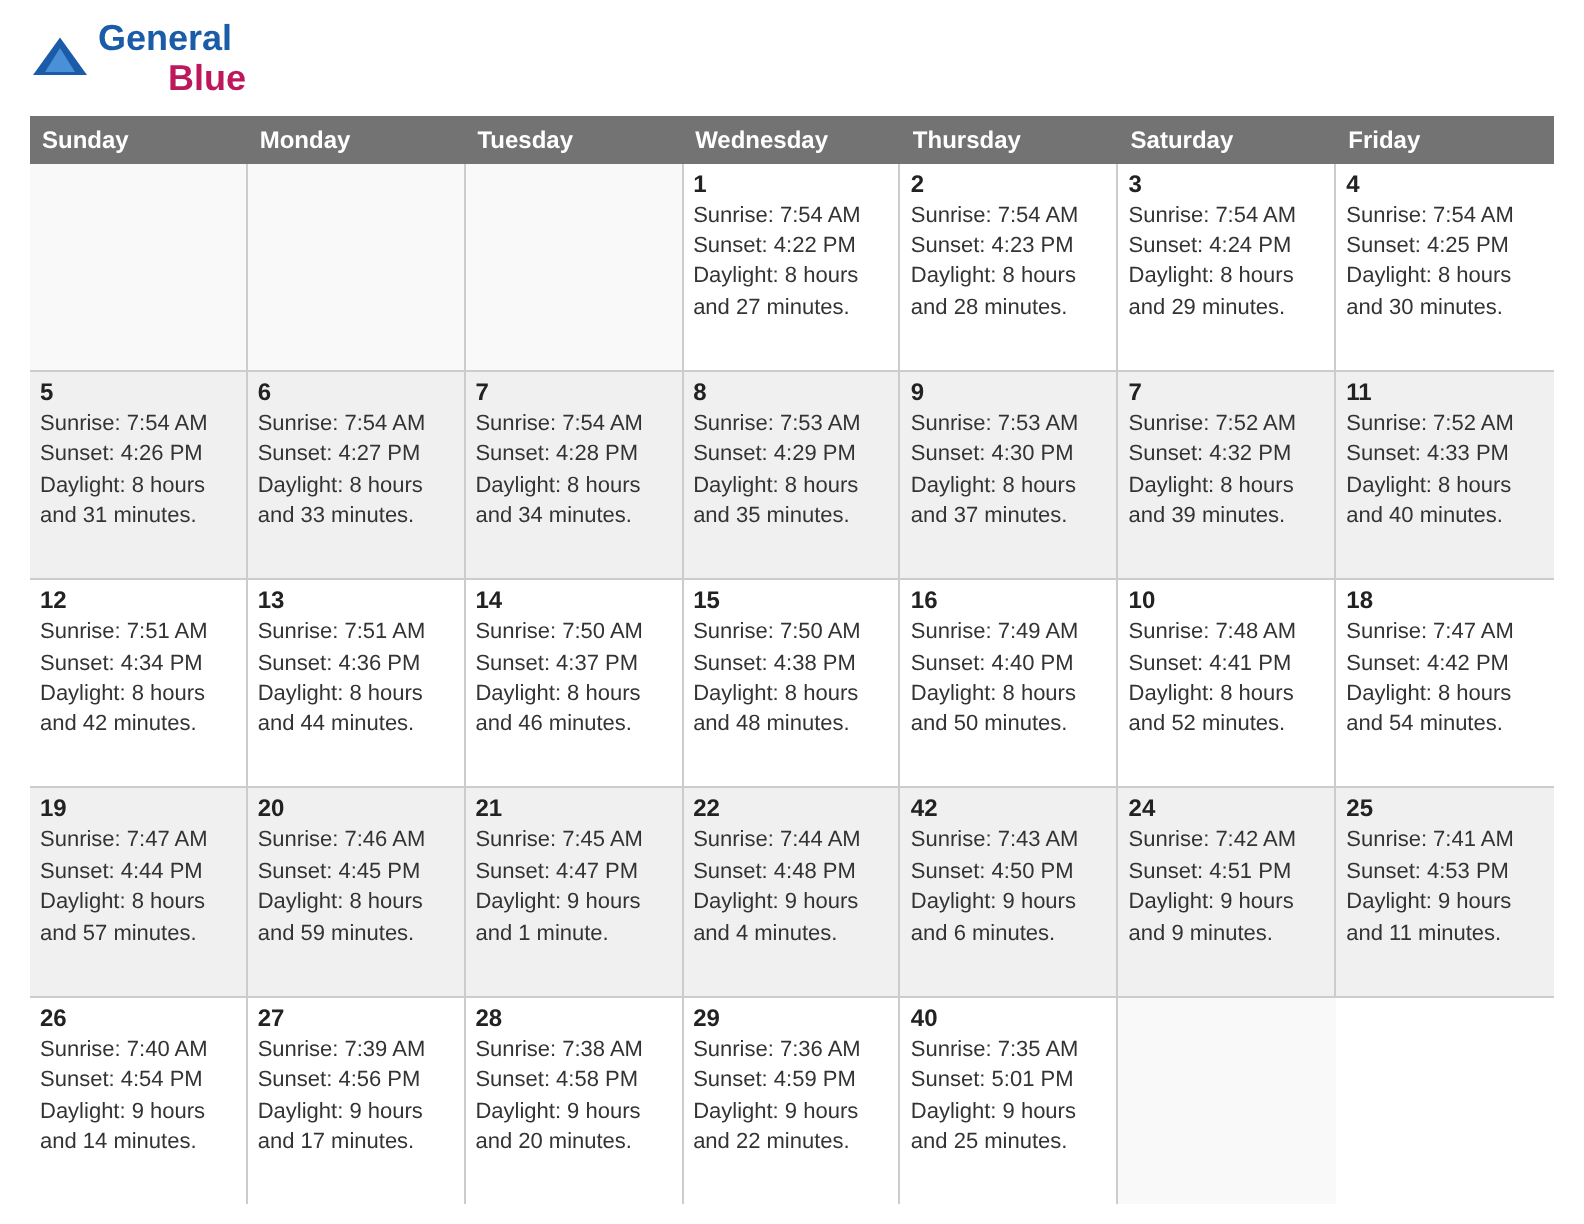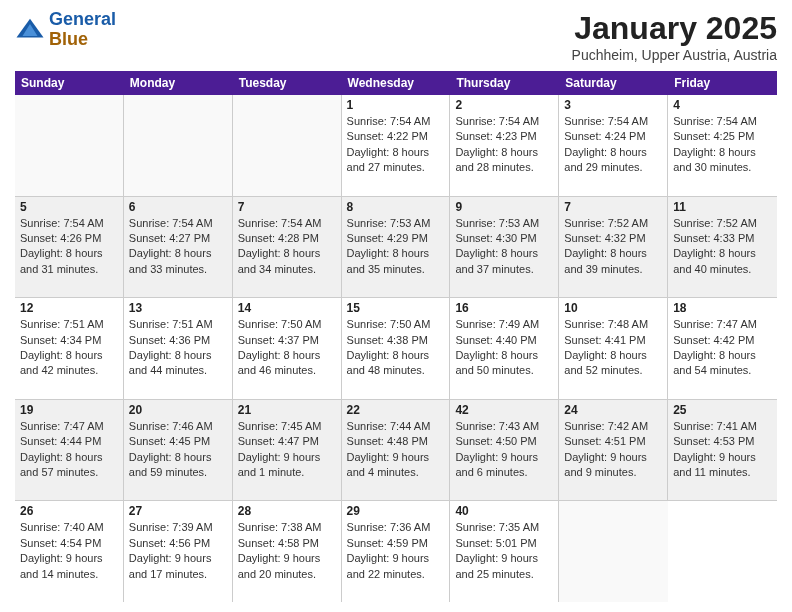--- a/index.html
+++ b/index.html
@@ -102,41 +102,37 @@
       color: #222;
     }
     .day-info {
       font-size: 11px;
       line-height: 1.4;
       color: #333;
     }
     .cal-header-row {
       display: grid;
       grid-template-columns: repeat(7, 1fr);
-      background: #4c1d95;
+      background: #737373;
     }
   </style>
 </head>
 <body>
 
 <div class="page">
   <div class="header">
     <div class="logo">
       <svg class="logo-icon" viewBox="0 0 40 40">
         <polygon points="20,5 38,30 2,30" fill="#1a5ca8"></polygon>
         <polygon points="20,12 30,28 10,28" fill="#4a90d9"></polygon>
       </svg>
       <div class="logo-text">
         <div><span class="blue">General</span></div>
-        <div><span style="color:#a16207;">Blue</span></div>
+        <div><span style="color:#be185d;margin-left:35px;">Blue</span></div>
       </div>
-    </div>
-    <div class="title-block">
-      <div class="month-title">January 2025</div>
-      <div class="location">Puchheim, Upper Austria, Austria</div>
     </div>
   </div>
 
   <div class="calendar">
     <div class="cal-header-row">
       <div class="cal-header-cell">Sunday</div>
       <div class="cal-header-cell">Monday</div>
       <div class="cal-header-cell">Tuesday</div>
       <div class="cal-header-cell">Wednesday</div>
       <div class="cal-header-cell">Thursday</div>

